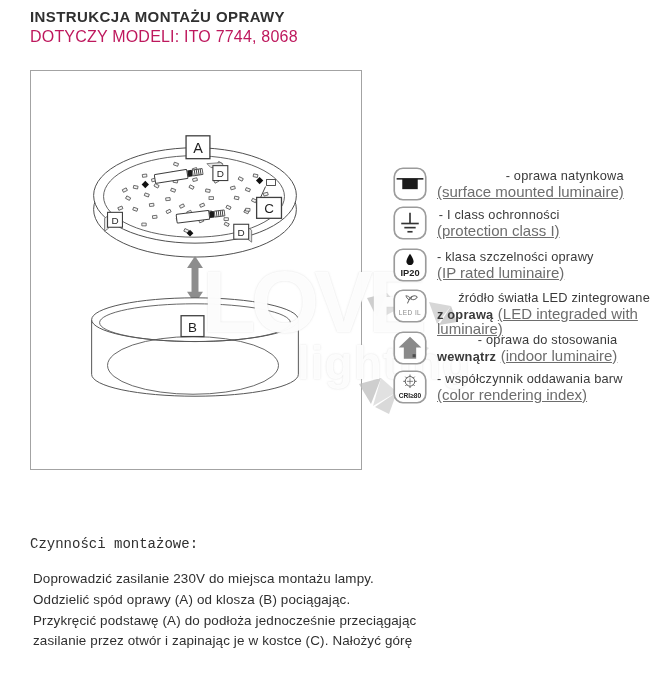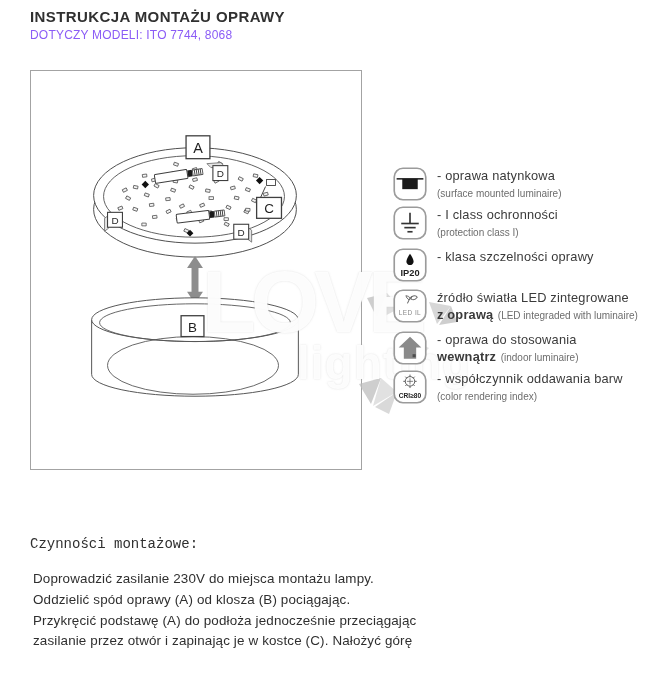--- a/index.html
+++ b/index.html
@@ -5,38 +5,38 @@
   html,body{margin:0;padding:0;background:#fff;}
   body{
     width:650px;height:677px;position:relative;overflow:hidden;
     font-family:"Liberation Sans", sans-serif;
     color:var(--ink,#303030);
     -webkit-font-smoothing:antialiased;
   }
   .abs{position:absolute;}
   
   .title{left:30px;top:8px;font-size:15px;font-weight:bold;letter-spacing:.4px;color:var(--ink,#2e2e2e);}
-  .subtitle{left:30px;top:28px;font-size:12px;color:#8b5cf6;letter-spacing:.2px;}
+  .subtitle{left:30px;top:28px;font-size:16px;color:#be185d;letter-spacing:.2px;}
   
   .frame{left:30px;top:70px;width:330px;height:398px;border:1px solid var(--frame,#a3a3a3);z-index:1;}
   .diagram-svg{left:31px;top:71px;width:328px;height:396px;z-index:2;}
   
   .wm-tris{left:345px;top:288px;width:120px;height:135px;z-index:3;pointer-events:none;}
   .wm-text{z-index:4;pointer-events:none;color:rgba(253,253,253,.97);
            text-shadow:0 0 2px rgba(185,185,185,.45);white-space:nowrap;}
   .wm-love{left:202px;top:258px;font-size:88px;font-weight:bold;letter-spacing:-5px;line-height:1;}
   .wm-lighting{left:297px;top:340px;font-size:46px;font-weight:bold;letter-spacing:1px;line-height:1;}
   
   .legend-row{position:absolute;left:393px;display:flex;gap:10px;z-index:10;}
   .licon{width:34px;height:34px;flex:0 0 34px;}
   .ltext{padding-top:1px;}
-  .l1{font-size:12.8px;color:#3a3a3a;letter-spacing:.2px;line-height:16px;}
+  .l1{font-size:12.8px;color:#3a3a3a;letter-spacing:.2px;line-height:16px;text-align:right;}
   .l2{line-height:14px;margin-top:1px;}
   .l2m{font-size:12.8px;color:#3a3a3a;letter-spacing:.2px;font-weight:bold;}
-  .l2s{font-size:10px;color:#6d6d6d;}
+  .l2s{font-size:15px;color:#6d6d6d;text-decoration:underline;}
   
   .instr-heading{left:30px;top:536px;font-size:14px;color:#2f2f2f;z-index:10;font-family:Liberation Mono, monospace;}
   .instr-body{left:33px;top:569px;font-size:13.4px;color:#2f2f2f;line-height:20.8px;letter-spacing:.15px;z-index:10;}
   svg text{font-family:"Liberation Sans", sans-serif;}
 </style>
 </head>
 <body>
 
 <div class="abs title">INSTRUKCJA MONTAŻU OPRAWY</div>
 <div class="abs subtitle">DOTYCZY MODELI: ITO 7744, 8068</div>
@@ -210,20 +210,21 @@
   </div>
 
   <div class="legend-row" style="top:248px">
     <svg class="licon" viewBox="0 0 33 33">
       <rect x="1.2" y="1.2" width="30.6" height="30.6" rx="8.5" fill="#fff" stroke="#9b9b9b" stroke-width="1.6"></rect>
       <path d="M16.5 5.5 Q13 10.5 13 13.5 A3.6 3.9 0 0 0 20 13.5 Q20 10.5 16.5 5.5 Z" fill="#111"></path>
       <text x="16.5" y="27.5" text-anchor="middle" font-size="9" font-weight="bold" fill="#222">IP20</text>
     </svg>
     <div class="ltext">
       <div class="l1">- klasa szczelności oprawy</div>
+      <div class="l2"><span class="l2s">(IP rated luminaire)</span></div>
     </div>
   </div>
 
   <div class="legend-row" style="top:289px">
     <svg class="licon" viewBox="0 0 33 33">
       <rect x="1.2" y="1.2" width="30.6" height="30.6" rx="8.5" fill="#fff" stroke="#9b9b9b" stroke-width="1.6"></rect>
       <path d="M14 14 Q15.5 10 18 7.5" fill="none" stroke="#666" stroke-width="1"></path>
       <path d="M18 7.5 Q22 5.5 23.5 8 Q21 11.5 17.5 9.8 Z" fill="none" stroke="#666" stroke-width="1"></path>
       <path d="M15.5 10.5 Q13 9 12.5 6.5 Q15.8 6.5 16.6 9.3 Z" fill="none" stroke="#666" stroke-width="0.9"></path>
       <text x="16.5" y="25.5" text-anchor="middle" font-size="6.3" fill="#8a8a8a" letter-spacing="0.4">LED IL</text>

